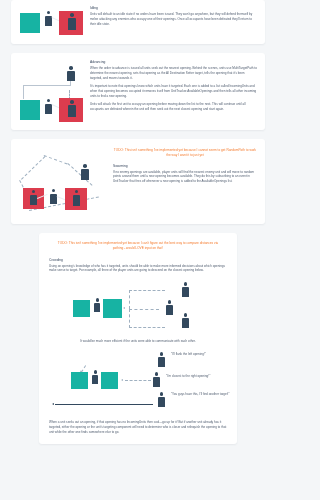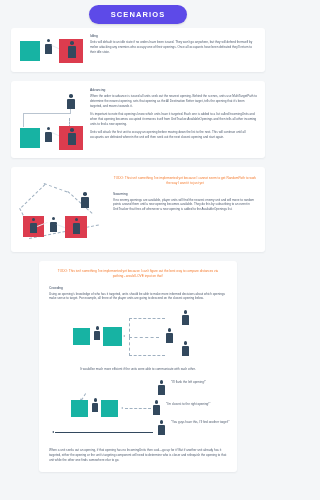--- a/index.html
+++ b/index.html
@@ -57,23 +57,20 @@
   .arrowd{position:absolute;width:0;height:0;border-left:1.4px solid transparent;border-right:1.4px solid transparent;border-top:2.2px solid #9fb0c0;}
   .spear{position:absolute;background:#e9eef3;height:0.8px;transform-origin:0 0;}
   .quote{position:absolute;font-size:3.05px;color:#4e5b6e;white-space:nowrap;}
   .cap{font-size:3.05px;color:#4e5b6e;text-align:center;}
 </style>
 </head>
 <body>
 
 <div class="page">
 
-  <div class="header">
-    <button class="scenarios-btn">SCENARIOS</button>
-  </div>
 
   <div class="card wide" style="padding:6px 8px 7px 8px;">
     <div class="row">
 
       <div class="dg" style="width:66px;height:30px;flex:0 0 66px;margin-top:1px;">
         <div class="sq teal" style="left:1px;top:6px;width:20px;height:20px;"></div>
 
         <div class="pr" style="left:25px;top:4px;width:9px;height:22px;">
           <i class="h" style="left:3px;top:0;width:3.4px;height:3.4px;"></i>
           <i class="b" style="left:1.4px;top:4.6px;width:6.4px;height:10px;"></i>

